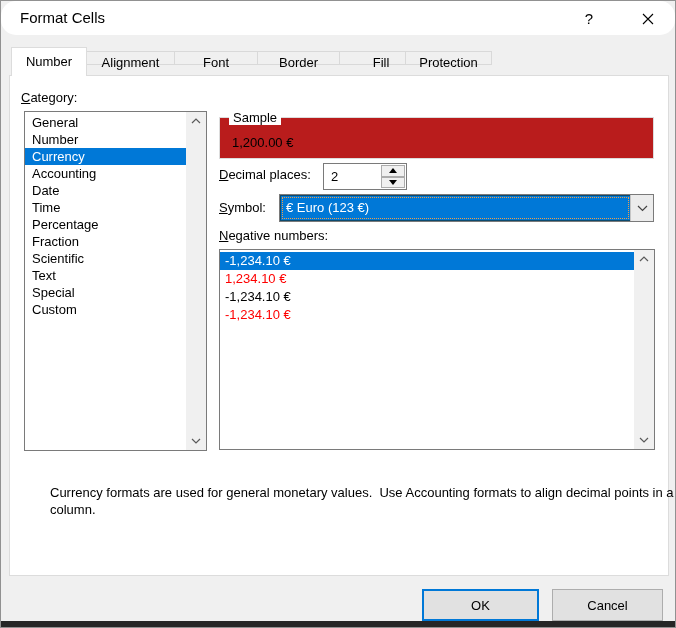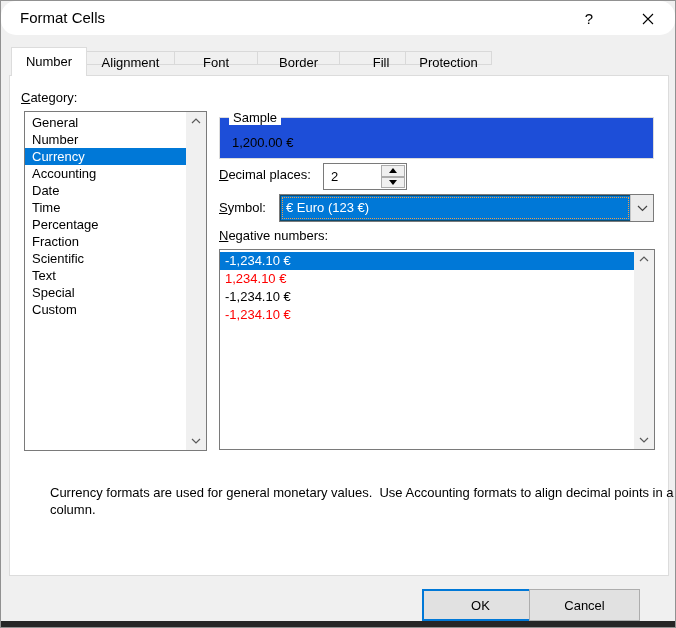--- a/index.html
+++ b/index.html
@@ -43,21 +43,21 @@
   .neg-list .litem{height:18px;line-height:18px;padding-left:5px;}
   .litem.selected{background:var(--accent);color:#fff;}
   .neg-red{color:var(--negative);}
   
   .scrollbar{position:absolute;top:0;right:0;bottom:0;width:20px;background:#f0f0f0;z-index:2;}
   .sb-btn{position:absolute;left:0;width:100%;height:18px;display:flex;
     align-items:center;justify-content:center;}
   .sb-btn.up{top:0}.sb-btn.down{bottom:0}
   
   .groupbox{position:absolute;left:218px;top:116px;width:435px;height:42px;
-    border:1px solid #dcdcdc;box-sizing:border-box;background:#1d4ed8;z-index:4;}
+    border:1px solid #dcdcdc;box-sizing:border-box;background:#b91c1c;z-index:4;}
   .legend{position:absolute;left:9px;top:-8px;background:#fff;padding:0 4px;}
   .sample-value{position:absolute;left:12px;top:17px;}
   
   .spinbox{position:absolute;left:322px;top:162px;width:84px;height:27px;
     border:1px solid #7a7a7a;box-sizing:border-box;background:#fff;z-index:4;}
   .spinbox input{position:absolute;left:0;top:0;width:55px;height:100%;border:none;
     outline:none;padding-left:7px;font-family:inherit;font-size:13px;box-sizing:border-box;background:#fff;}
   .spinner{position:absolute;right:1px;top:1px;bottom:1px;width:24px;}
   .spin-btn{position:absolute;left:0;width:100%;height:50%;background:#f0f0f0;
     border:1px solid #acacac;box-sizing:border-box;display:flex;align-items:center;justify-content:center;}
@@ -73,21 +73,21 @@
     color:#fff;line-height:24px;padding-left:5px;outline:1px dotted #eda04b;outline-offset:-2px;}
   .combo-btn{position:absolute;right:0;top:0;bottom:0;width:22px;background:#ececec;
     border-left:1px solid #c5c5c5;display:flex;align-items:center;justify-content:center;}
   
   .desc{position:absolute;left:20px;top:483px;width:650px;line-height:17px;
     white-space:pre-wrap;z-index:4;margin-left:29px;}
   
   .btn{position:absolute;top:588px;height:32px;background:#e1e1e1;font-family:inherit;
     font-size:13px;color:#000;text-align:center;box-sizing:border-box;z-index:4;cursor:default;}
   .btn-ok{left:421px;width:117px;border:2px solid var(--accent);}
-  .btn-cancel{left:528px;width:111px;border:1px solid #adadad;}
+  .btn-cancel{left:551px;width:111px;border:1px solid #adadad;}
   .bottom-strip{position:absolute;left:0;bottom:0;width:100%;height:6px;background:#262626;z-index:6;}
 </style>
 </head>
 <body>
 
 <div class="dialog">
 
   <div class="titlebar">
     <span class="title">Format Cells</span>
     <button class="tb-btn tb-help">?</button>

